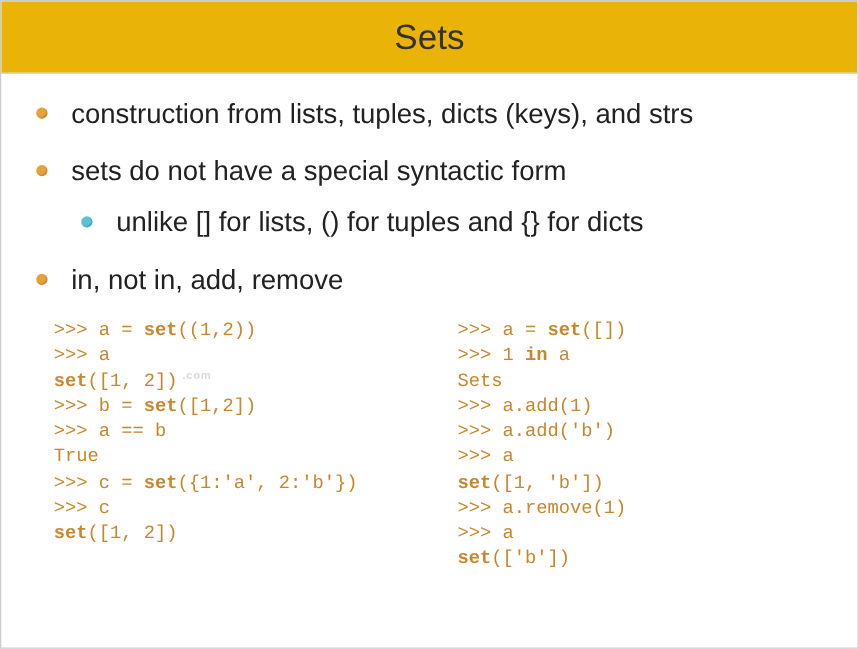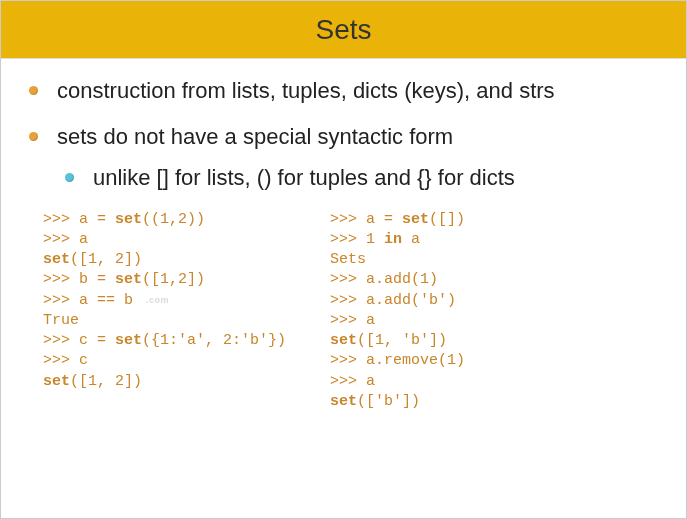--- a/index.html
+++ b/index.html
@@ -44,21 +44,21 @@
     background: #e7a23a;
     border-radius: 50%;
     box-shadow: inset -1px -1px 1px rgba(0,0,0,0.15);
   }
   ul.sub { margin-top: 14px; margin-left: 22px; }
   ul.sub li.bullet::before {
     background: #5ac2d6;
   }
   .codecols {
     display: flex;
-    gap: 44px;
+    gap: 80px;
     padding-left: 0px;
     margin-top: 6px;
   }
   .codeblock {
     font-family: "Courier New", Courier, monospace;
     font-size: 15px;
     line-height: 1.35;
     color: #c9862a;
     white-space: pre;
   }
@@ -86,20 +86,23 @@
       <span>construction from lists, tuples, dicts (keys), and strs</span>
     </li>
     <li class="bullet">
       <span>sets do not have a special syntactic form</span>
       <ul class="sub">
         <li class="bullet">
           <span>unlike [] for lists, () for tuples and {} for dicts</span>
         </li>
       </ul>
     </li>
+    <li class="bullet">
+      <span>in, not in, add, remove</span>
+    </li>
   </ul>
 
   <div class="codecols">
     <div class="codeblock"><span>&gt;&gt;&gt; a = </span><b>set</b><span>((1,2))</span>
 <span>&gt;&gt;&gt; a</span>
 <b>set</b><span>([1, 2])</span>
 <span>&gt;&gt;&gt; b = </span><b>set</b><span>([1,2])</span>
 <span>&gt;&gt;&gt; a == b</span>
 <span>True</span>
 <span>&gt;&gt;&gt; c = </span><b>set</b><span>({1:'a', 2:'b'})</span>

